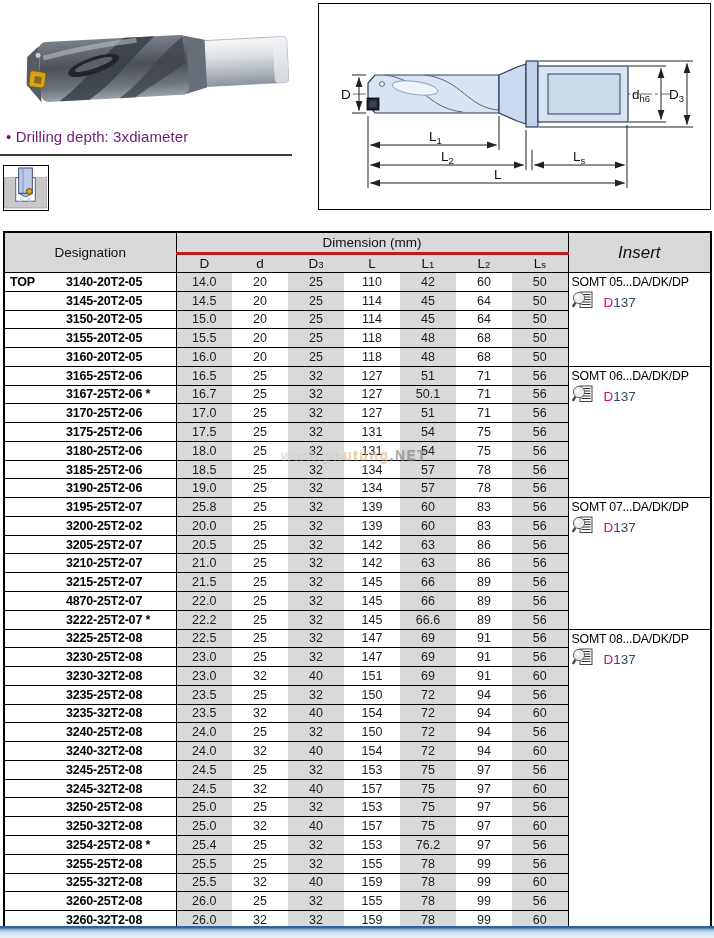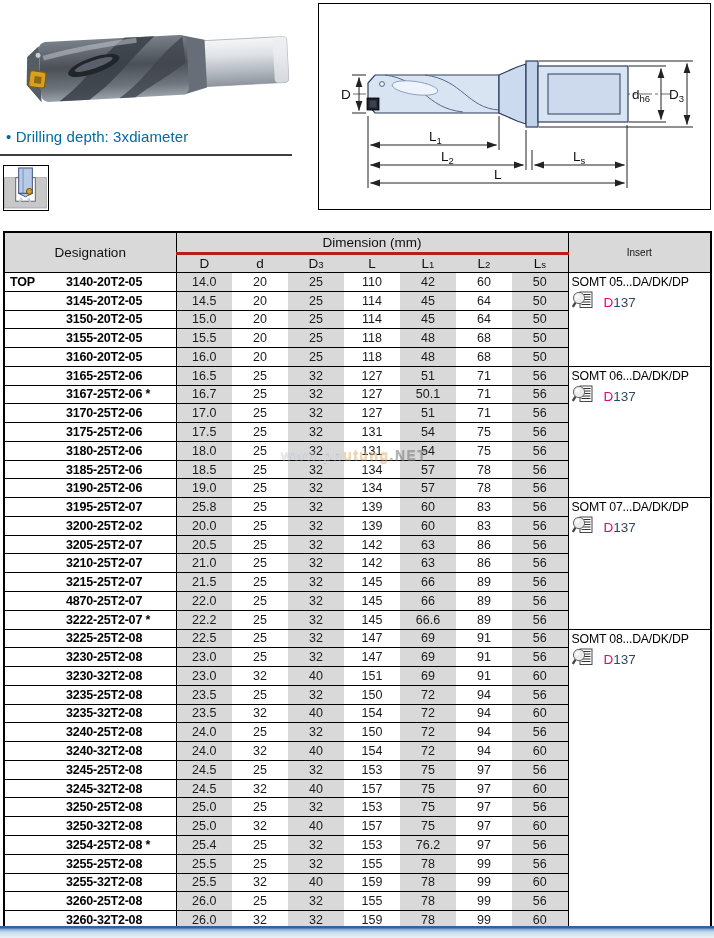--- a/index.html
+++ b/index.html
@@ -1,30 +1,30 @@
 <!DOCTYPE html>
 <html><head>
 <meta charset="utf-8">
 <style>
   html,body{margin:0;padding:0;background:#fff;}
   body{width:714px;height:938px;position:relative;font-family:"Liberation Sans",sans-serif;overflow:hidden;}
 
   .photo{position:absolute;left:14px;top:16px;}
-  .note{position:absolute;left:6px;top:128px;font-size:15px;color:#0369a1;letter-spacing:0.1px;}
+  .note{position:absolute;left:6px;top:128px;font-size:15px;color:#701a75;letter-spacing:0.1px;}
   .rule{position:absolute;left:0;top:154px;width:292px;height:0;border-top:2px solid #3e3e3e;}
   .depth-icon{position:absolute;left:3px;top:165px;width:46px;height:46px;border:1.5px solid #000;background:#fff;box-sizing:border-box;}
   .diagram{position:absolute;left:318px;top:3px;width:393px;height:207px;border:1.5px solid #000;box-sizing:border-box;background:#fff;}
 
   .tablewrap{position:absolute;left:3px;top:231px;}
   table{border-collapse:collapse;table-layout:fixed;width:707px;border:2px solid #000;}
   th,td{padding:0;}
   thead th{background:#d9d9d9;font-weight:400;color:#101010;}
   .desig-h{font-size:13.5px;border-right:1.5px solid #000;}
   .dim-h{font-size:13.5px;height:19px;border-bottom:3px solid #b91c1c;}
-  .insert-h{font-size:10px;border-left:1.5px solid #000;}
+  .insert-h{font-size:17px;border-left:1.5px solid #000;font-style:italic;}
   .sub{font-size:13.5px;height:17px;}
   .sb{font-size:9.5px;}
   tbody tr{height:18.77px;}
   tbody td{border-top:1px solid #000;}
   td.desig{font-weight:700;font-size:12.5px;color:#000;padding-left:61px;position:relative;white-space:nowrap;border-right:1.5px solid #000;letter-spacing:-0.2px;}
   .top{position:absolute;left:5px;top:50%;transform:translateY(-50%);font-weight:700;}
   td.num{font-size:12.5px;text-align:center;color:#1b1b1b;}
   .c0,.c2,.c4,.c6{background:#d9d9d9;}
   td.insert{vertical-align:top;background:#fff;border-left:1.5px solid #000;padding:2px 0 0 3px;}
   .ins-name{font-size:12.3px;color:#000;white-space:nowrap;letter-spacing:-0.2px;}

